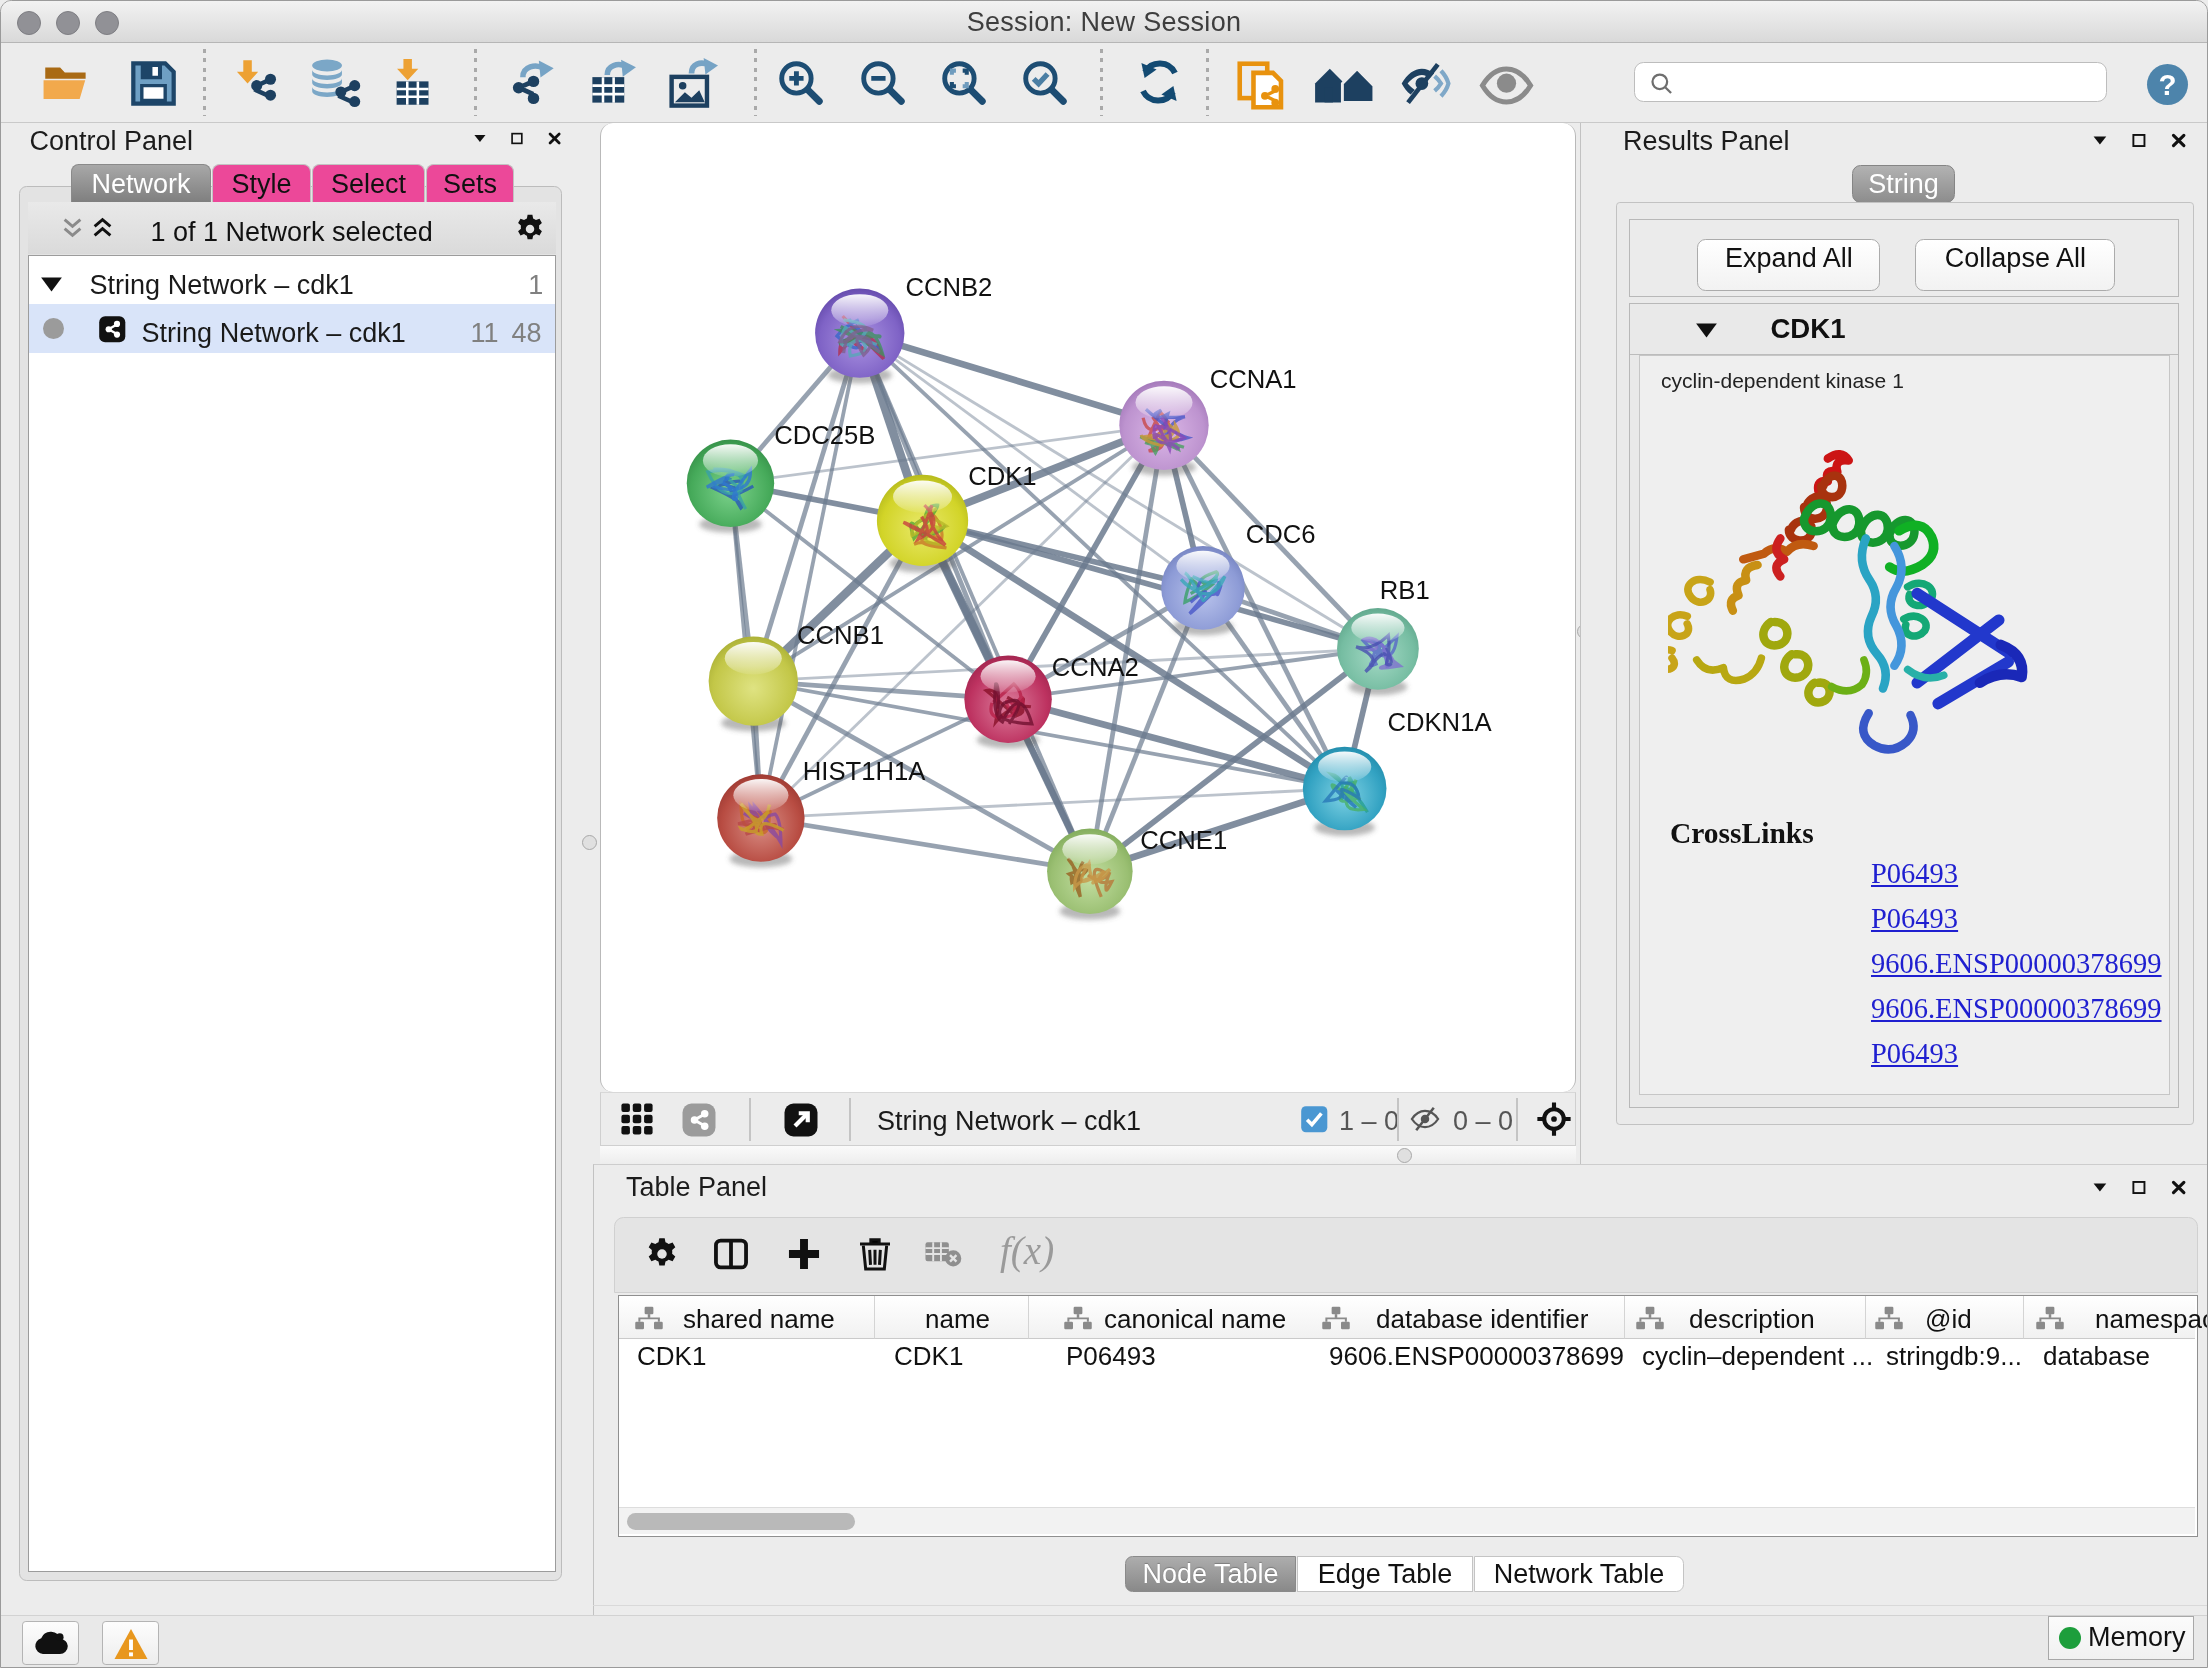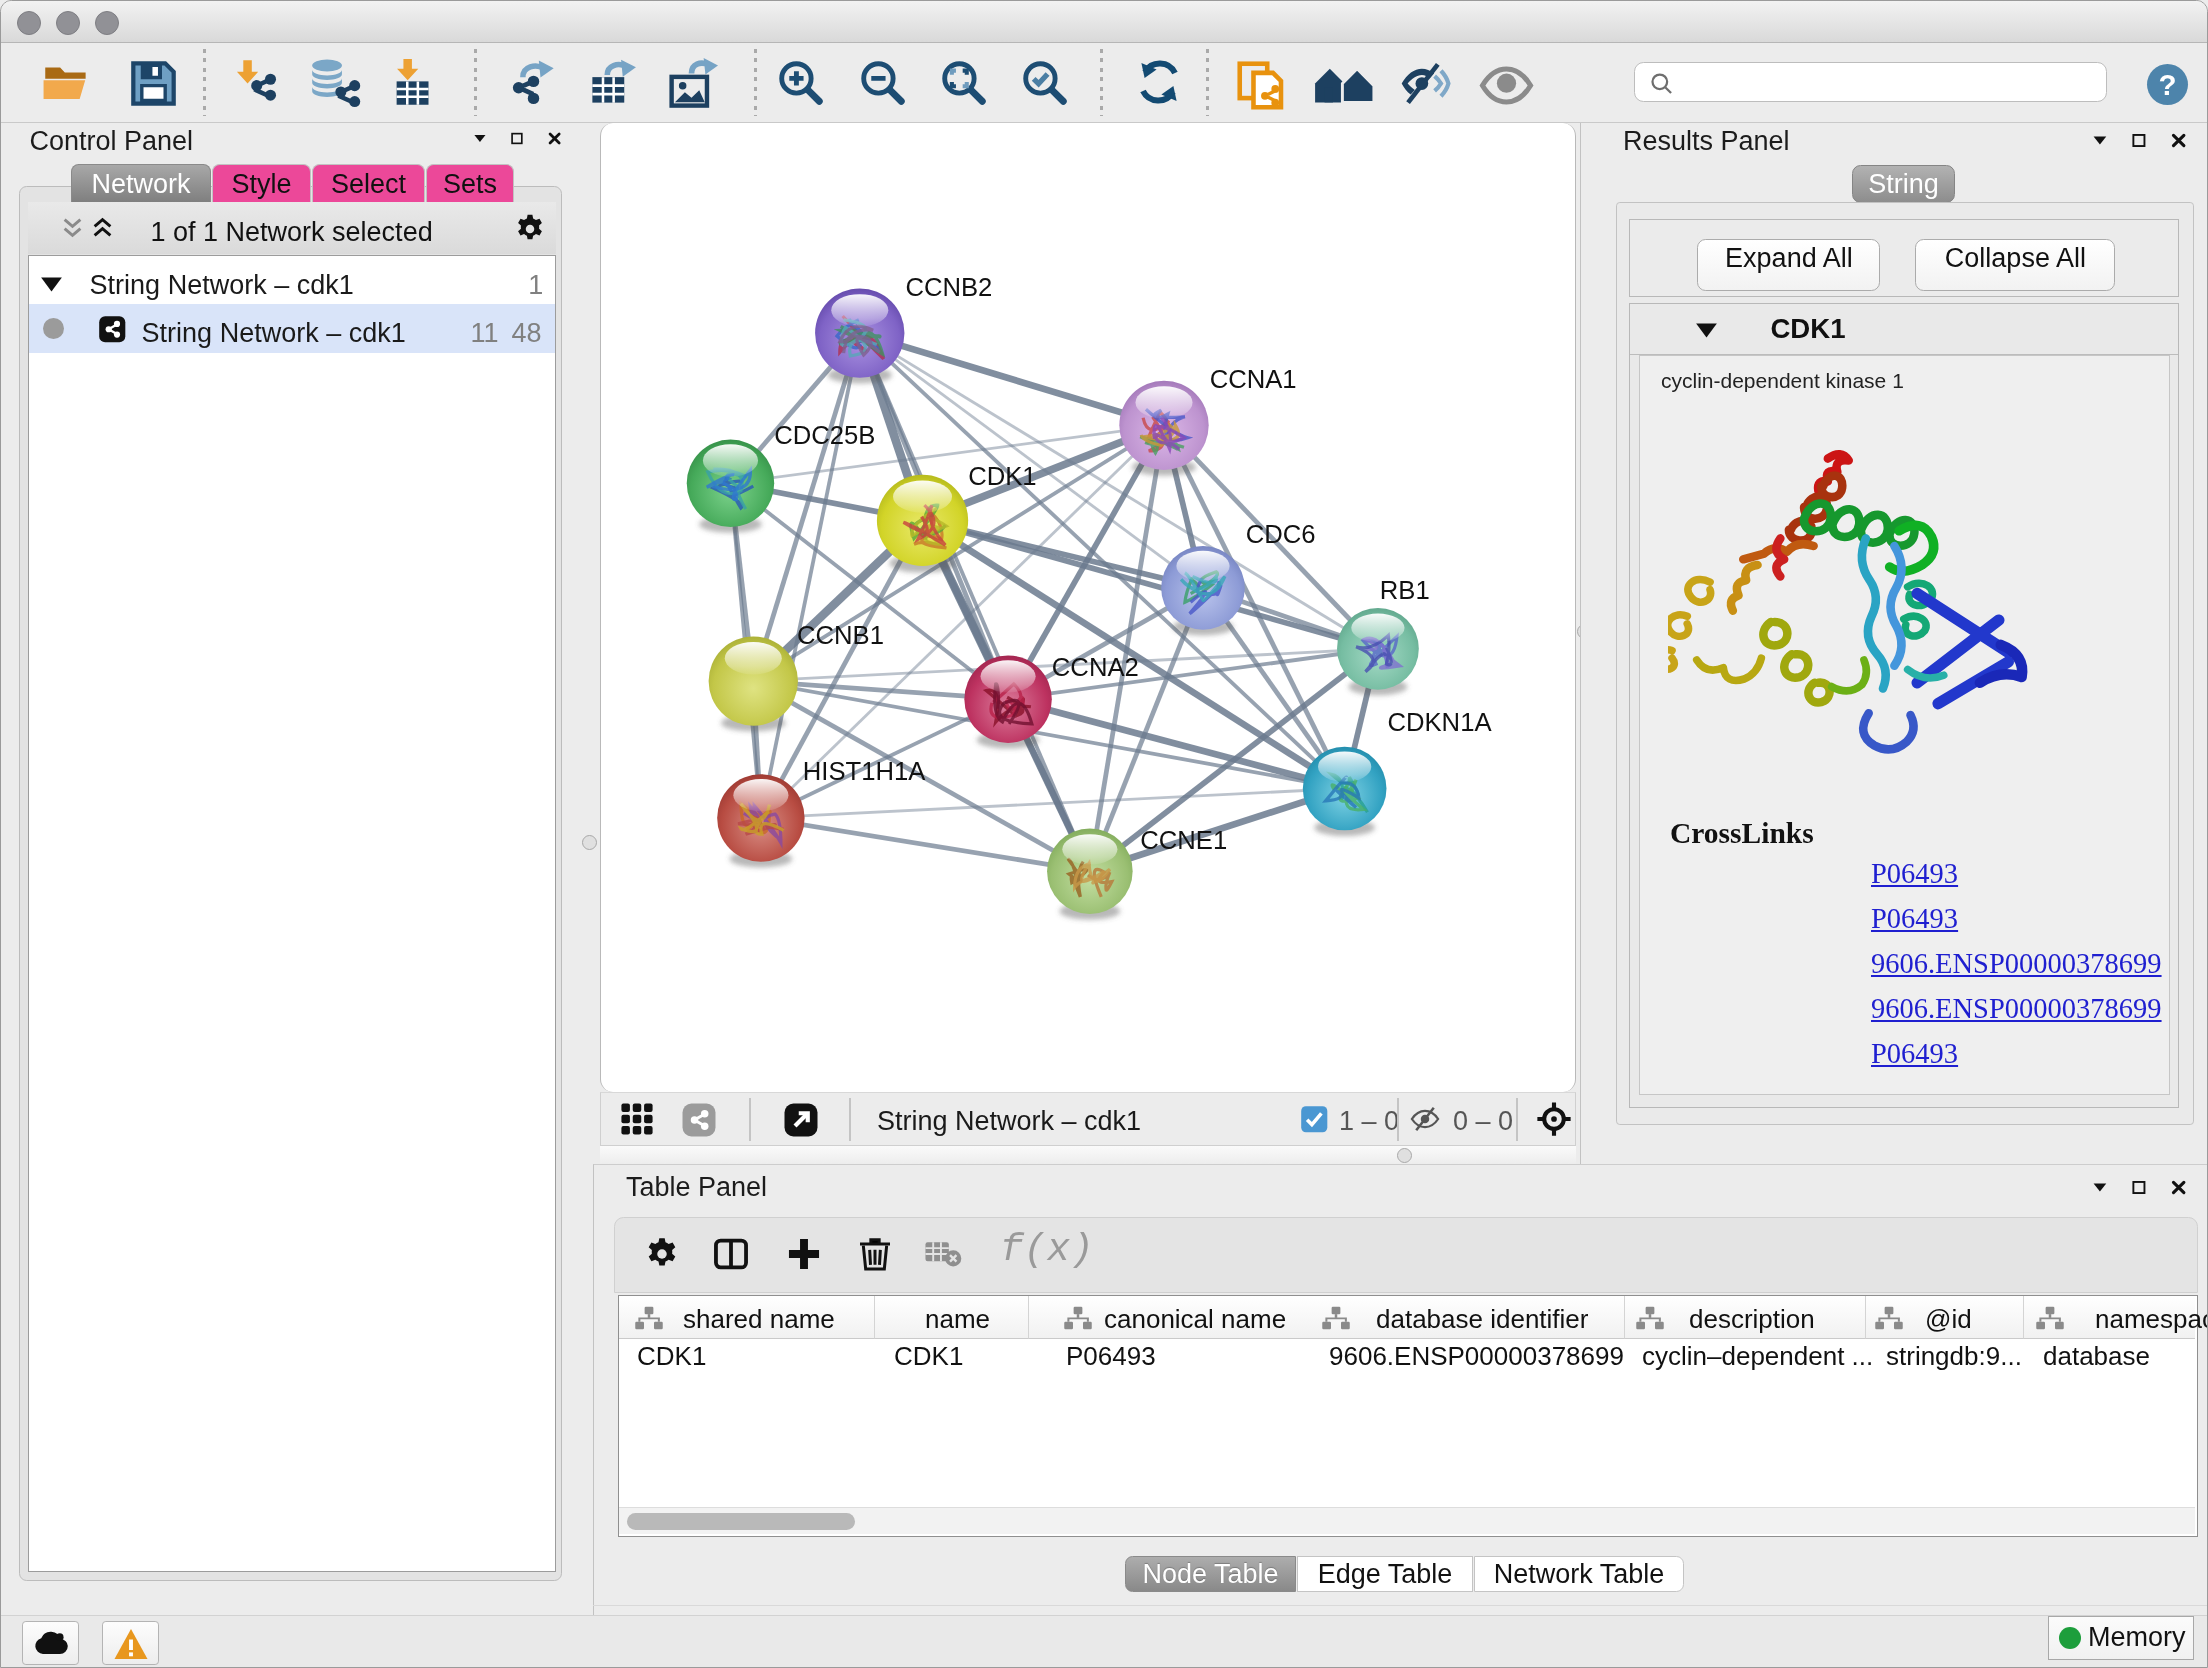--- a/index.html
+++ b/index.html
@@ -57,20 +57,21 @@
 #membtn { position:absolute; left:2047px; top:0px; width:146px; height:44px; background:linear-gradient(#fbfbfb,#f1f1f1); border:1.9px solid #a8a8a8; font-size:27px; color:#111; line-height:40px; white-space:nowrap; }
 .splitcirc { position:absolute; width:15px; height:15px; border-radius:50%; background:#e0e0e0; border:1px solid #a8a8a8; }
 </style>
 </head>
 <body>
 <div id="win">
 <div id="titlebar">
   <div class="tl" style="left:16px;"></div>
   <div class="tl" style="left:55px;"></div>
   <div class="tl" style="left:94px;"></div>
+  <div id="title">Session: New Session</div>
 </div>
 <div id="toolbar">
   <svg class="ticon" style="left:40px" width="51" height="51" viewBox="0 0 24 24">
         <path fill="#a96a14" d="M2 4.5h7l2.2 2.3H21v3H2z"></path>
         <path fill="#f2a94c" d="M1.2 10.5h19.6l-2.6 8.8H1.2z"></path>
       </svg>
   <svg class="ticon" style="left:127px" width="51" height="51" viewBox="0 0 24 24">
         <path fill="#6fa0c4" stroke="#1d4568" stroke-width="2" d="M2.5 2.5h15l4 4v15h-19z"></path>
         <path fill="#1d4568" d="M6 3h10v7H6z"></path>
         <path fill="#fff" d="M11.5 4.2h2.6v4.2h-2.6z"></path>
@@ -691,21 +692,21 @@
         <path stroke="#111" stroke-width="1.8" d="M3 6h18M9.5 5.5V3.5h5v2M12 9.5v9M8.8 9.5l.5 9M15.2 9.5l-.5 9"></path>
       </svg>
   <svg style="position:absolute;left:309px;top:21px" width="38" height="30" viewBox="0 0 26 20">
         <g fill="#8f8f8f">
           <rect x="1" y="2" width="16" height="13" rx="1.5"></rect>
           <path d="M1 6h16M1 10h16M6.3 2v13M11.6 2v13" stroke="#e4e4e4" stroke-width="1.3"></path>
         </g>
         <circle cx="20" cy="13" r="5.5" fill="#8f8f8f"></circle>
         <path stroke="#e4e4e4" stroke-width="1.6" d="M17.8 10.8l4.4 4.4M22.2 10.8l-4.4 4.4"></path>
       </svg>
-  <div style="position:absolute;left:385px;top:9.5px;font-size:39px;color:#9a9a9a;font-family:Liberation Mono, monospace;font-style:italic;">f(x)</div>
+  <div style="position:absolute;left:385px;top:9.5px;font-size:39px;color:#9a9a9a;font-family:Liberation Serif, serif;font-style:italic;">f(x)</div>
 </div>
 <div id="tp-table">
   <div class="th" style="left:0;width:256px;"></div>
   <div class="th" style="left:256px;width:154px;"></div>
   <div class="th" style="left:410px;width:282px;"></div>
   <div class="th" style="left:691px;width:315px;"></div>
   <div class="th" style="left:1006px;width:241px;"></div>
   <div class="th" style="left:1247px;width:158px;"></div>
   <div class="th" style="left:1405px;width:171px;border-right:none;"></div>
   <svg class="treeic" style="left:15px" width="30" height="27" viewBox="0 0 24 21">

